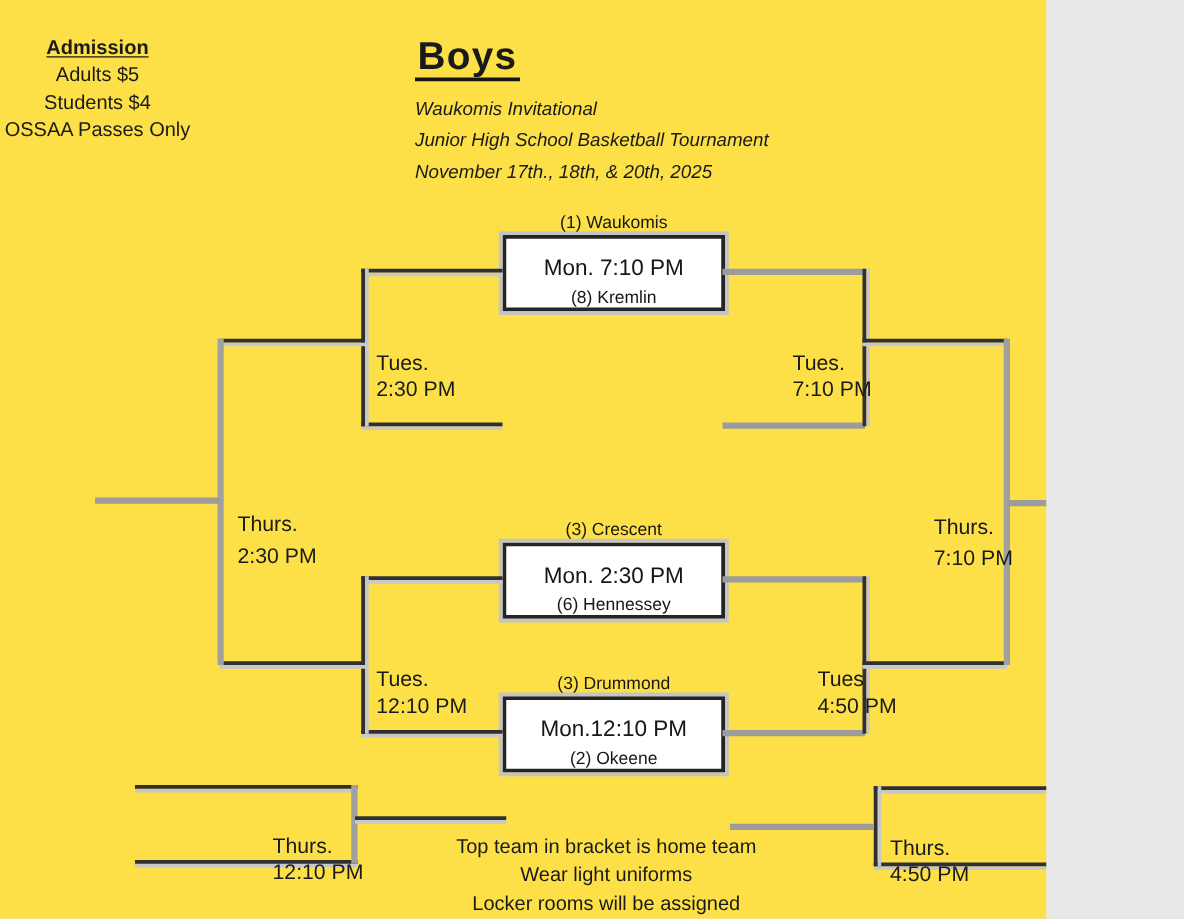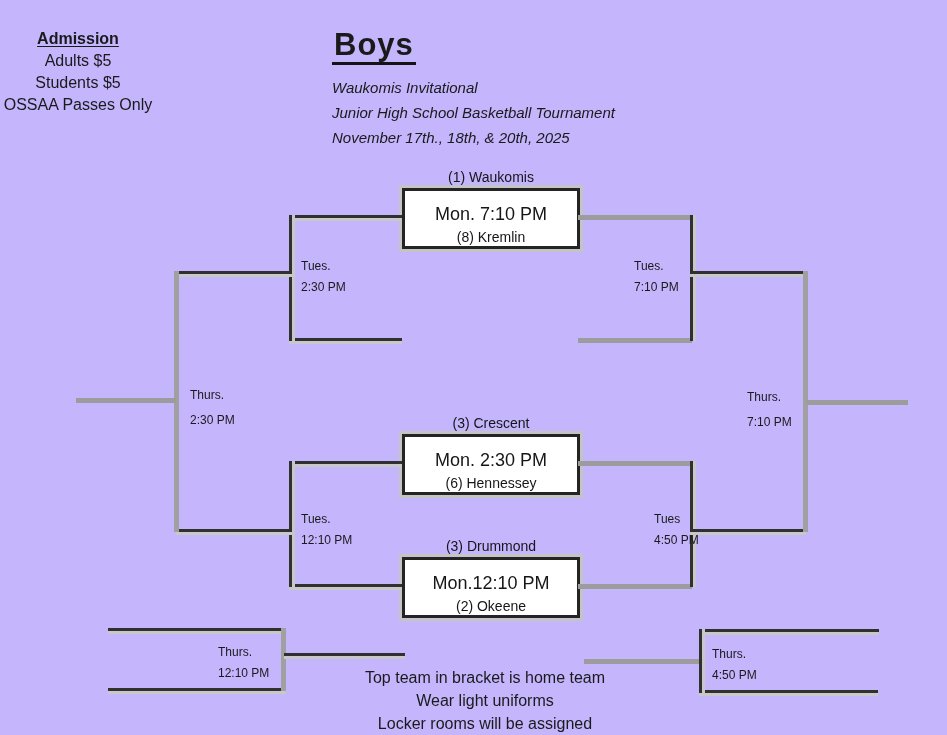--- a/index.html
+++ b/index.html
@@ -1,40 +1,40 @@
 <!DOCTYPE html>
 <html><head>
 <meta charset="utf-8">
 <style>
   html,body{margin:0;padding:0;background:#e8e8e8;}
   #sheet{
     position:relative;
-    width:947px;height:735px;
-    background:#c4b5fd;
+    width:837px;height:735px;
+    background:#fde047;
     font-family:"Liberation Sans","DejaVu Sans",sans-serif;
     color:#1a1a1a;
     overflow:hidden;
   }
   
   .hl{position:absolute;height:3px;background:#303030;box-shadow:0 3px 0 #c8c8c8;}
   .vl{position:absolute;width:3px;background:#303030;box-shadow:3px 0 0 #c8c8c8;}
   .hg{position:absolute;height:5px;background:#9c9c9c;}
   .vg{position:absolute;width:5px;background:#a0a0a0;}
   
   .match{
     position:absolute;left:402px;width:178px;height:61px;
     background:#ffffff;border:3px solid #242424;outline:3px solid #c4c4c4;
     box-sizing:border-box;
   }
   .m-top{position:absolute;bottom:calc(100% + 6px);left:0;width:100%;text-align:center;
          font-size:14px;white-space:nowrap;color:#161616;}
   .m-time{position:absolute;top:13px;left:0;width:100%;text-align:center;font-size:18px;color:#161616;}
   .m-bot{position:absolute;bottom:1px;left:0;width:100%;text-align:center;font-size:14px;color:#161616;}
   
-  .rlabel{position:absolute;font-size:12px;line-height:21px;white-space:nowrap;color:#1a1a1a;}
+  .rlabel{position:absolute;font-size:17px;line-height:21px;white-space:nowrap;color:#1a1a1a;margin-top:24px;}
   .rlabel.tall{line-height:25px;}
   
   .adm{position:absolute;left:2px;top:28px;width:152px;text-align:center;
        font-size:16px;line-height:22px;}
   .adm .t{font-weight:bold;text-decoration:underline;text-underline-offset:2px;}
   .hdr{position:absolute;left:332px;top:26px;width:340px;text-align:left;}
   .hdr .boys{font-size:31px;font-weight:bold;line-height:38px;}
   .hdr .boys span{border-bottom:3px solid #141414;padding:0 2px;letter-spacing:1px;}
   .hdr .sub{font-size:15px;font-weight:normal;font-style:italic;line-height:25px;}
   .hdr .sub.first{margin-top:11px;}
@@ -43,21 +43,21 @@
          font-size:16px;font-weight:normal;line-height:23px;}
 </style>
 </head>
 <body>
 
 <div id="sheet">
 
   <div class="adm">
     <div class="t">Admission</div>
     <div>Adults $5</div>
-    <div>Students $5</div>
+    <div>Students $4</div>
     <div>OSSAA Passes Only</div>
   </div>
 
   <div class="hdr">
     <div class="boys"><span>Boys</span></div>
     <div class="sub first">Waukomis Invitational</div>
     <div class="sub">Junior High School Basketball Tournament</div>
     <div class="sub">November 17th., 18th, &amp; 20th, 2025</div>
   </div>
 

